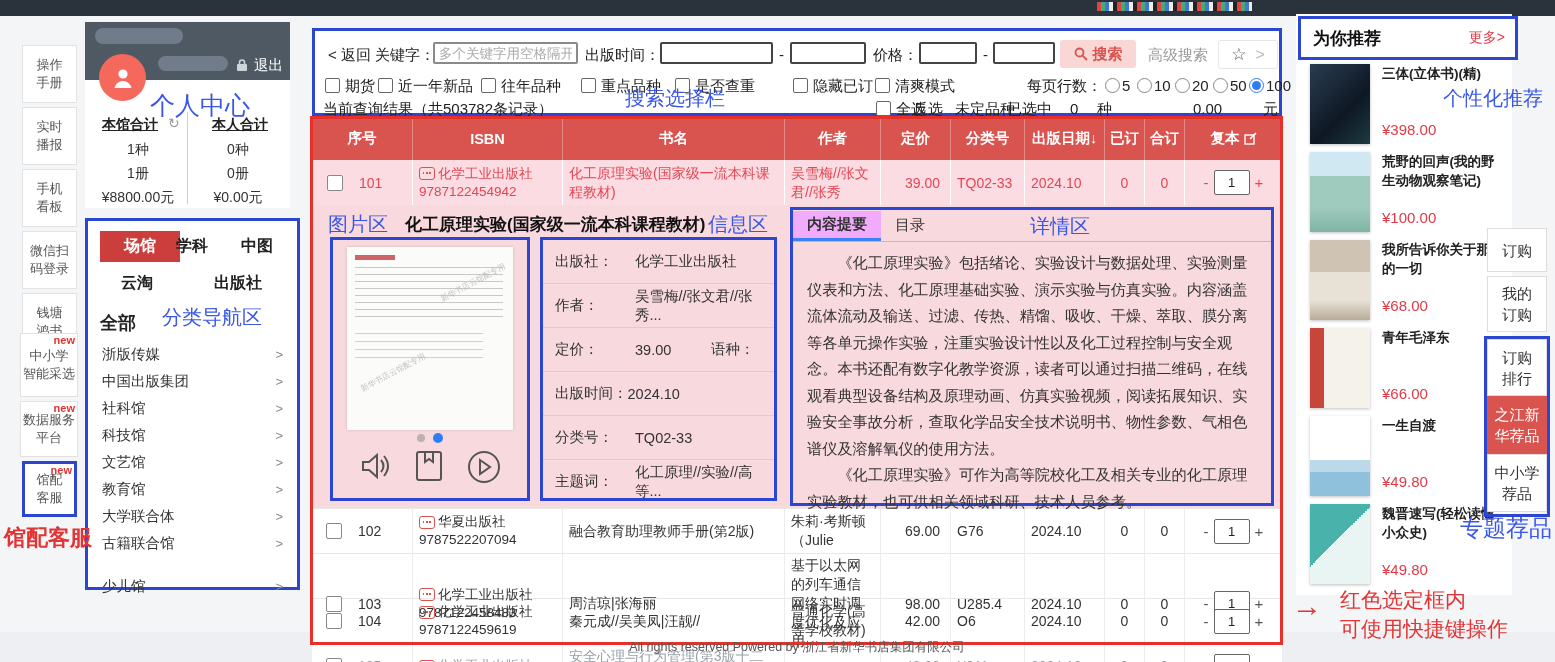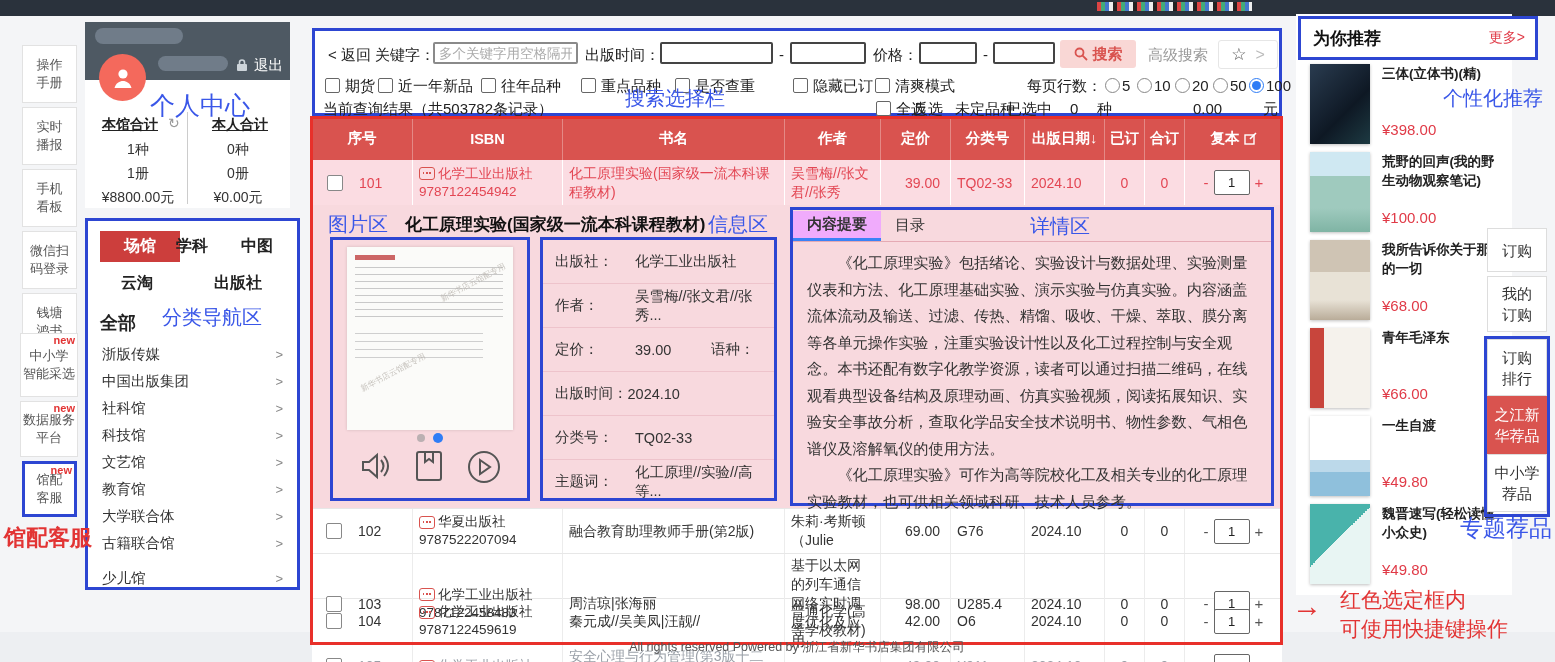--- a/index.html
+++ b/index.html
@@ -104,21 +104,21 @@
   .dtab{padding:4px 14px;font-size:15px;color:#333;cursor:pointer;}
   .dtab.active{background:#f0abfc;border-bottom:3px solid #3b82f6;font-weight:bold;}
   .dtext{padding:8px 14px 0 14px;font-size:15.2px;line-height:26.5px;color:#333;}
   .dtext p{margin:0;text-indent:2em;}
   
   .redbox{position:absolute;left:310px;top:116px;width:973px;height:529px;border:3px solid #e8302a;
       box-sizing:border-box;z-index:40;pointer-events:none;}
   .footer{position:absolute;left:312px;top:639px;width:970px;text-align:center;font-size:12.5px;color:#555;z-index:45;}
   
   .recpanel{position:absolute;left:1296px;top:14px;width:216px;height:581px;background:#fff;z-index:8;}
-  .rechead{position:absolute;left:2px;top:2px;width:240px;height:44px;background:#fff;display:flex;align-items:center;}
+  .rechead{position:absolute;left:2px;top:2px;width:220px;height:44px;background:#fff;display:flex;align-items:center;}
   .rectitle{margin-left:12px;font-size:17px;font-weight:bold;color:#111;}
   .recmore{margin-left:auto;margin-right:10px;font-size:14px;color:#e03a47;cursor:pointer;}
   .ritem{position:absolute;left:0;width:216px;height:88px;cursor:pointer;}
   .cover{position:absolute;left:14px;top:4px;width:60px;height:80px;box-shadow:0 1px 3px rgba(0,0,0,.25);}
   .rtitle{position:absolute;left:86px;top:4px;width:122px;font-size:13.5px;font-weight:bold;color:#222;line-height:19px;}
   .rprice{position:absolute;left:86px;bottom:10px;font-size:15px;color:#e03a47;}
   .cv1{background:linear-gradient(135deg,#2a3c50,#0e1824 60%,#1d3a42);}
   .cv2{background:linear-gradient(180deg,#cfe8f2 0 30%,#9fcabe 30% 70%,#7fb4a4);}
   .cv3{background:linear-gradient(180deg,#cfc4b4 0 40%,#e8e2d6 40% 75%,#b9ac99);}
   .cv4{background:linear-gradient(90deg,#c8453c 0 24%,#f5f2ec 24%);}
@@ -237,21 +237,21 @@
         <span class="ar">&gt;</span>
       </div>
     <div class="cat-item" style="top:282px;">
         <span class="lb">大学联合体</span>
         <span class="ar">&gt;</span>
       </div>
     <div class="cat-item" style="top:309px;">
         <span class="lb">古籍联合馆</span>
         <span class="ar">&gt;</span>
       </div>
-    <div class="cat-item" style="top:344px;text-align:right;">
+    <div class="cat-item" style="top:352px;text-align:right;">
         <span class="lb">少儿馆</span>
         <span class="ar">&gt;</span>
       </div>
   </div>
   <div class="ann-blue" style="left:162px;top:304px;">分类导航区</div>
 
   <div class="searchpanel bluebox">
     <span class="slabel" style="left:13px;top:15px;cursor:pointer;">&lt; 返回</span>
     <span class="slabel" style="left:60px;top:15px;">关键字：</span>
     <input class="ti kw abs" style="left: 118px; top: 11px;" placeholder="多个关键字用空格隔开">

